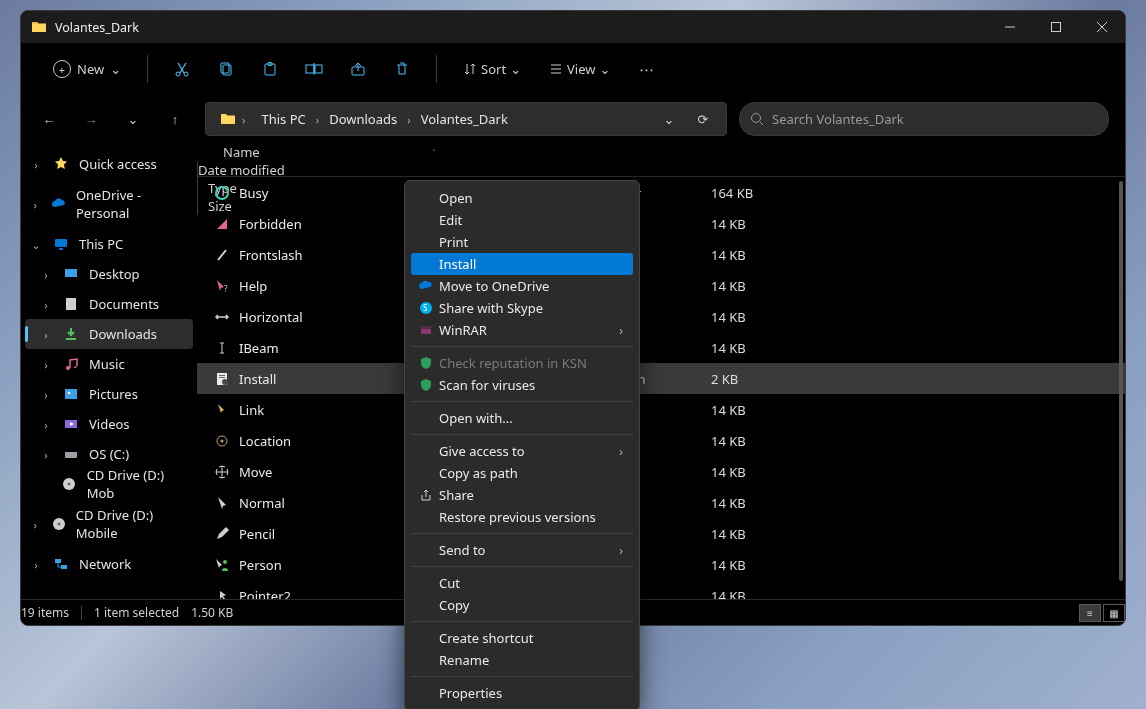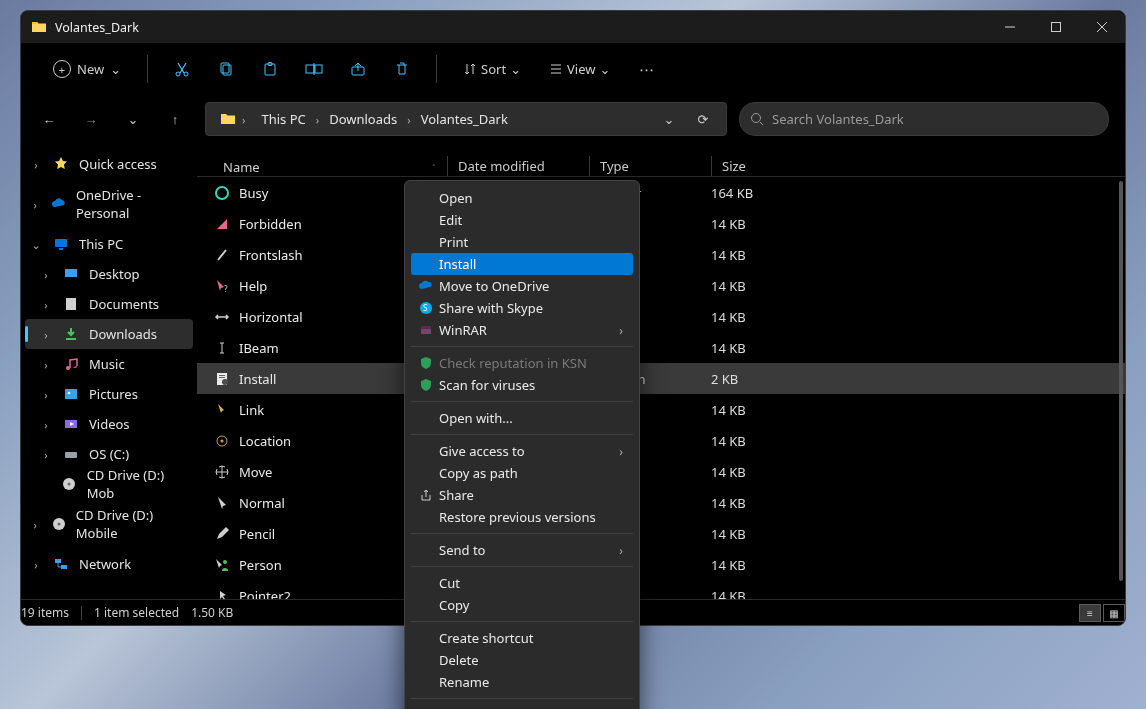--- a/index.html
+++ b/index.html
@@ -46,24 +46,24 @@
   .navpane { width: 176px; overflow:hidden; padding:6px 0; }
   .nitem { height:30px; display:flex; align-items:center; padding:0 8px 0 4px; gap:4px; color:#e4e4e4; font-size:13px; position:relative;}
   .nitem .arrow { width:22px; text-align:center; color:#aaa; font-size:11px; }
   .nitem .icn { width:20px; display:flex; align-items:center; justify-content:center; margin-right:4px;}
   .nitem.indent .arrow { margin-left:10px; }
   .nitem.active { background:#2d2d2d; border-radius:4px; margin:0 4px; padding-left:0;}
   .nitem.active::before { content:""; position:absolute; left:0; top:7px; width:3px; height:16px; background:#4cc2ff; border-radius:2px; }
   .navspace { height:10px; }
   
   .listarea { flex:1; display:flex; flex-direction:column; min-width:0; }
-  .listheader { height:34px; display:flex; align-items:flex-end; border-bottom:1px solid #2b2b2b; color:#cfcfcf; font-size:13px;}
+  .listheader { height:34px; display:flex; align-items:flex-start; border-bottom:1px solid #2b2b2b; color:#cfcfcf; font-size:13px;flex-direction:column;}
   .colname { width:250px; padding-left:26px; display:flex; align-items:center; gap:8px;}
   .colname .sorticon{ font-size:9px; color:#9a9a9a; margin-left:auto; margin-right:12px;}
-  .coldate { width:142px; border-left:1px solid #3a3a3a; padding-left:10px; height:20px; display:flex; align-items:center;}
+  .coldate { width:142px; border-left:1px solid #3a3a3a; height:20px; display:flex; align-items:center;}
   .coltype { width:122px; border-left:1px solid #3a3a3a; padding-left:10px; height:20px; display:flex; align-items:center;}
   .colsize { width:76px; border-left:1px solid #3a3a3a; padding-left:10px; height:20px; display:flex; align-items:center;}
   .listbody { flex:1; overflow:hidden; position:relative;}
   .row { height:31px; display:flex; align-items:center; font-size:13px; color:#eaeaea;}
   .row .c1 { width:250px; padding-left:16px; display:flex; align-items:center; gap:8px; }
   .row .c1 .fico { width:18px; height:18px; display:flex; align-items:center; justify-content:center; }
   .row .c2 { width:142px; }
   .row .c3 { width:122px; color:#ccc;}
   .row .c4 { width:76px; text-align:left; padding-right:6px; color:#ddd;}
   .row.selected { background:#3a3a3a; }
@@ -662,22 +662,19 @@
       <span>Cut</span>
     </div>
   <div class="citem">
       <span>Copy</span>
     </div>
   <div class="csep"></div>
   <div class="citem">
       <span>Create shortcut</span>
     </div>
   <div class="citem">
-      <span>Delete</span>
-    </div>
-  <div class="citem">
       <span>Rename</span>
     </div>
   <div class="csep"></div>
   <div class="citem">
       <span>Properties</span>
     </div>
 </div>
 
 </body></html>

